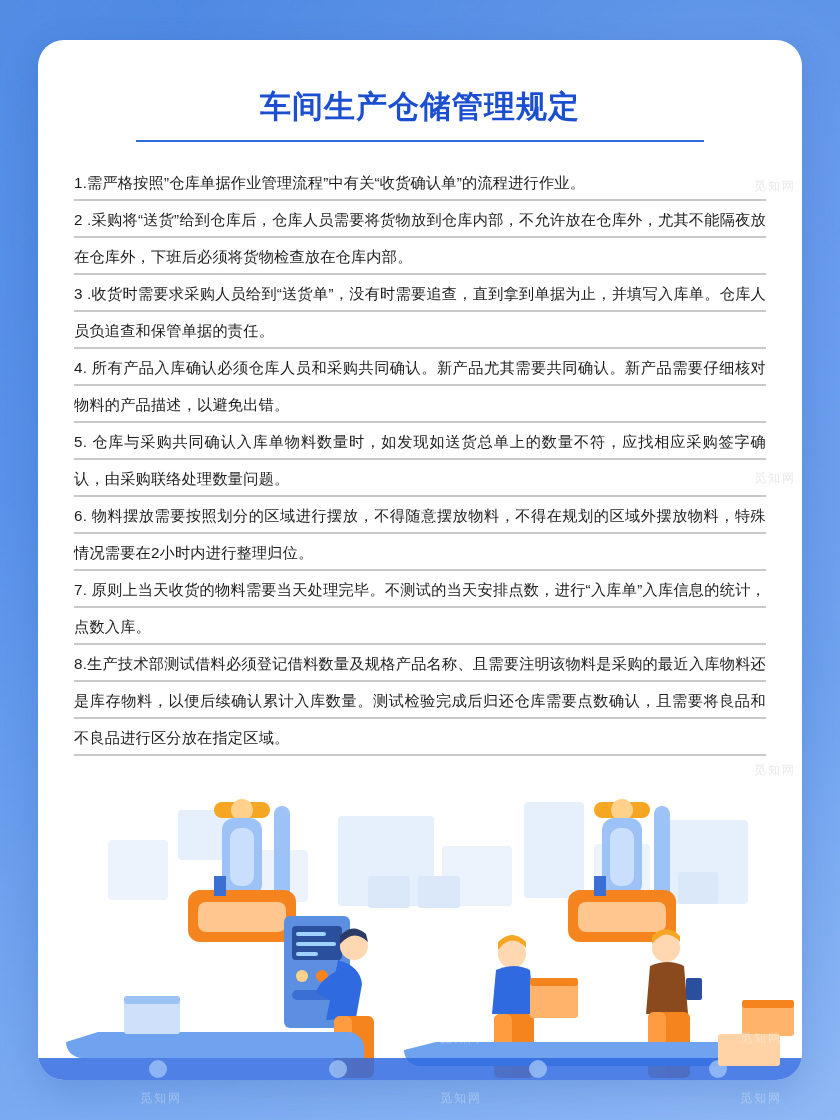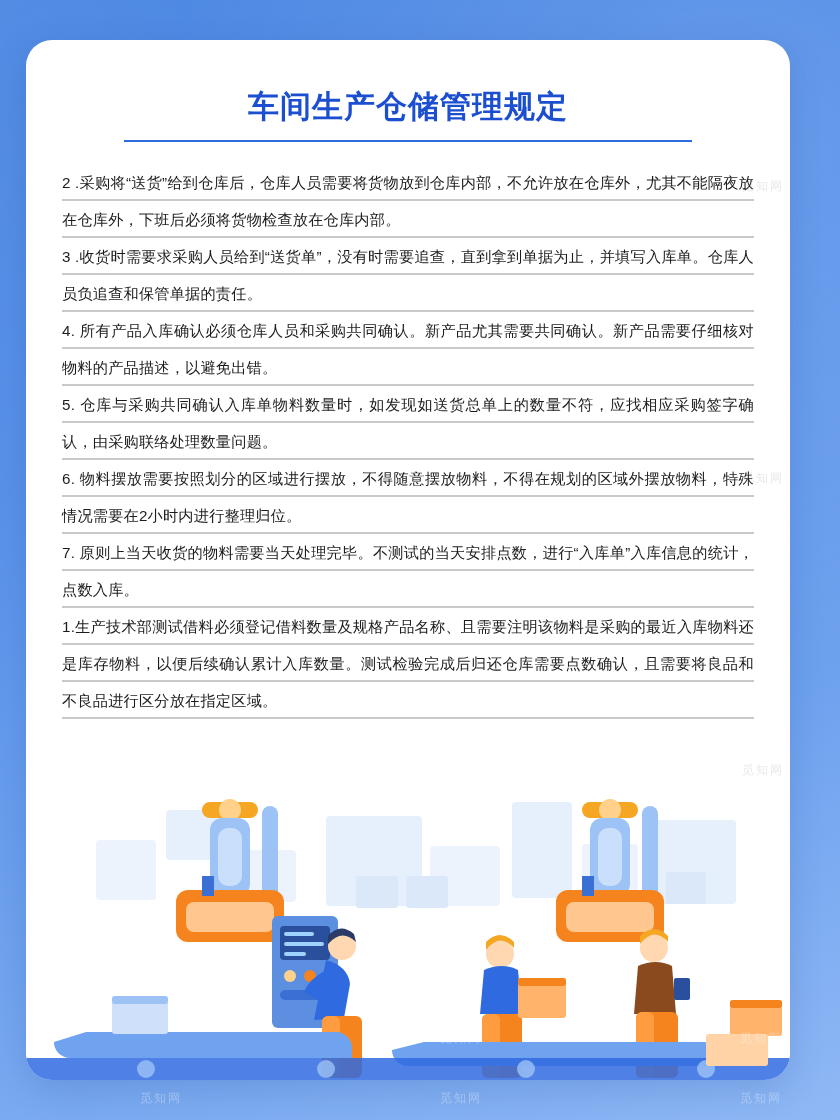--- a/index.html
+++ b/index.html
@@ -16,21 +16,21 @@
   .bg-sheen {
     position: absolute; inset: 0;
     background:
       linear-gradient(115deg, rgba(255,255,255,0.10) 0%, rgba(255,255,255,0) 45%),
       radial-gradient(circle at 85% 12%, rgba(255,255,255,0.18), rgba(255,255,255,0) 45%);
     pointer-events: none;
   }
 
   .card {
     position: absolute;
-    left: 26px; top: 40px;
+    left: 38px; top: 40px;
     width: 764px; height: 1040px;
     background: #ffffff;
     border-radius: 26px;
     box-shadow: 0 10px 34px rgba(20, 60, 140, 0.18);
     overflow: hidden;
   }
 
   .doc-title {
     text-align: center;
     color: #1b4fd0;
@@ -87,27 +87,28 @@
 <body>
 
 <div class="bg-sheen"></div>
 
 <div class="card">
 
   <h1 class="doc-title">车间生产仓储管理规定</h1>
   <div class="title-rule"></div>
 
   <div class="rules">
+    <p class="rule">1.需严格按照”仓库单据作业管理流程”中有关“收货确认单”的流程进行作业。</p>
     <p class="rule">2 .采购将“送货”给到仓库后，仓库人员需要将货物放到仓库内部，不允许放在仓库外，尤其不能隔夜放在仓库外，下班后必须将货物检查放在仓库内部。</p>
     <p class="rule">3 .收货时需要求采购人员给到“送货单”，没有时需要追查，直到拿到单据为止，并填写入库单。仓库人员负追查和保管单据的责任。</p>
     <p class="rule">4. 所有产品入库确认必须仓库人员和采购共同确认。新产品尤其需要共同确认。新产品需要仔细核对物料的产品描述，以避免出错。</p>
     <p class="rule">5. 仓库与采购共同确认入库单物料数量时，如发现如送货总单上的数量不符，应找相应采购签字确认，由采购联络处理数量问题。</p>
     <p class="rule">6. 物料摆放需要按照划分的区域进行摆放，不得随意摆放物料，不得在规划的区域外摆放物料，特殊情况需要在2小时内进行整理归位。</p>
     <p class="rule">7. 原则上当天收货的物料需要当天处理完毕。不测试的当天安排点数，进行“入库单”入库信息的统计，点数入库。</p>
-    <p class="rule">1.生产技术部测试借料必须登记借料数量及规格产品名称、且需要注明该物料是采购的最近入库物料还是库存物料，以便后续确认累计入库数量。测试检验完成后归还仓库需要点数确认，且需要将良品和不良品进行区分放在指定区域。</p>
+    <p class="rule">8.生产技术部测试借料必须登记借料数量及规格产品名称、且需要注明该物料是采购的最近入库物料还是库存物料，以便后续确认累计入库数量。测试检验完成后归还仓库需要点数确认，且需要将良品和不良品进行区分放在指定区域。</p>
   </div>
 
   <div class="illus">
     <svg viewBox="0 0 764 300" preserveAspectRatio="xMidYMax meet">
 
       <g opacity="0.5">
         <rect x="70" y="60" width="60" height="60" rx="4" fill="#dbe8fb"></rect>
         <rect x="140" y="30" width="70" height="50" rx="4" fill="#cfe0fa"></rect>
         <rect x="218" y="70" width="52" height="52" rx="4" fill="#dbe8fb"></rect>
         <rect x="300" y="36" width="96" height="90" rx="4" fill="#cfe0fa"></rect>

